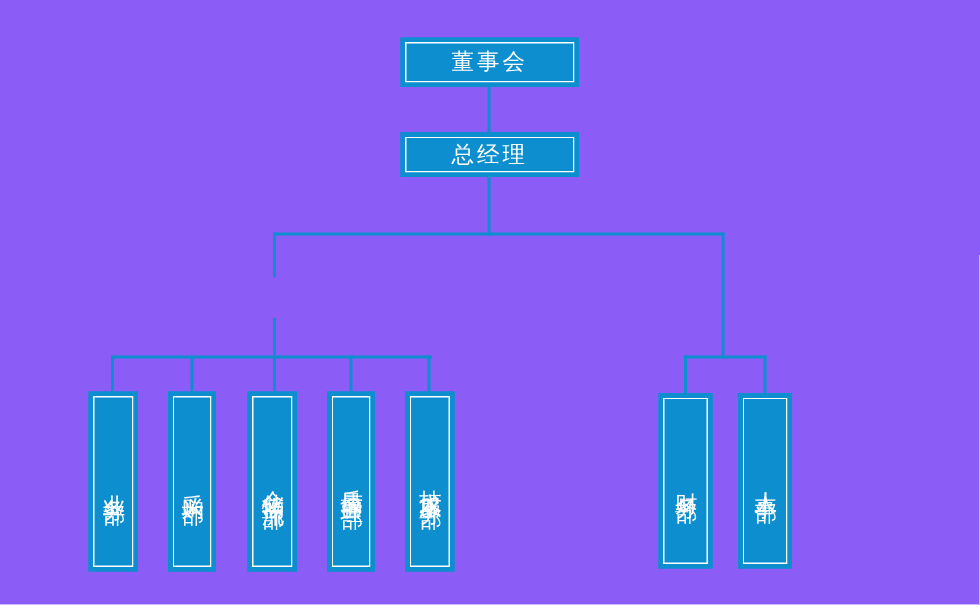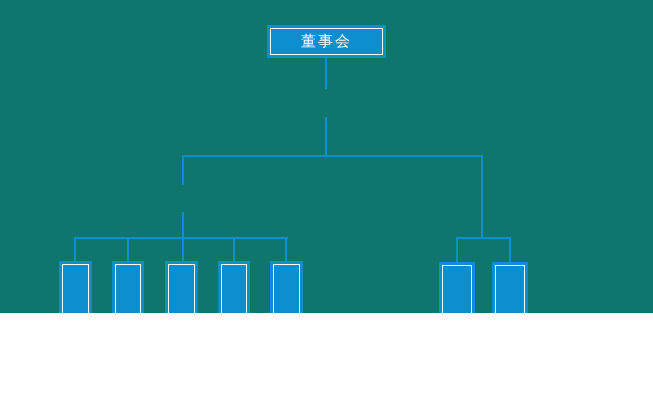--- a/index.html
+++ b/index.html
@@ -4,22 +4,22 @@
 <style>
   html, body {
     margin: 0;
     padding: 0;
     background: #ffffff;
     font-family: "DejaVu Sans", "Liberation Sans", sans-serif;
   }
   .canvas {
     position: relative;
     width: 653px;
-    height: 313px;
-    background: #0f766e;
+    height: 403px;
+    background: #8b5cf6;
     overflow: hidden;
   }
   .node {
     position: absolute;
     box-sizing: border-box;
     background: #0d8ecf;
     border: 3px solid #0d8ecf;
     box-shadow: inset 0 0 0 1px #ffffff;
     color: #ffffff;
     display: flex;
@@ -82,20 +82,21 @@
   <div class="line c8"></div>
   <div class="line c9"></div>
   <div class="line c10"></div>
   <div class="line c11"></div>
   <div class="line c12"></div>
   <div class="line c13"></div>
   <div class="line c14"></div>
 
   <div class="node n-board">董事会</div>
 
+  <div class="node n-gm">总经理</div>
 
 
   <div class="node vertical n-d1">业务部</div>
 
   <div class="node vertical n-d2">采购部</div>
 
   <div class="node vertical n-d3">仓储物流部</div>
 
   <div class="node vertical n-d4">质量管理部</div>
 

